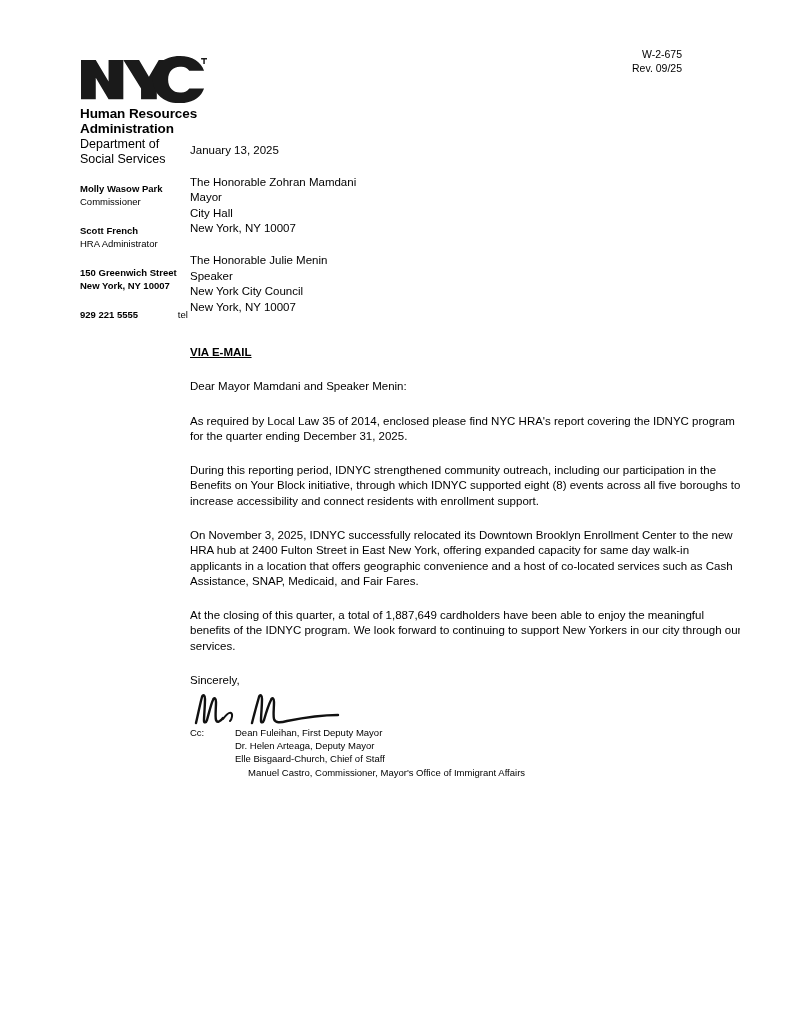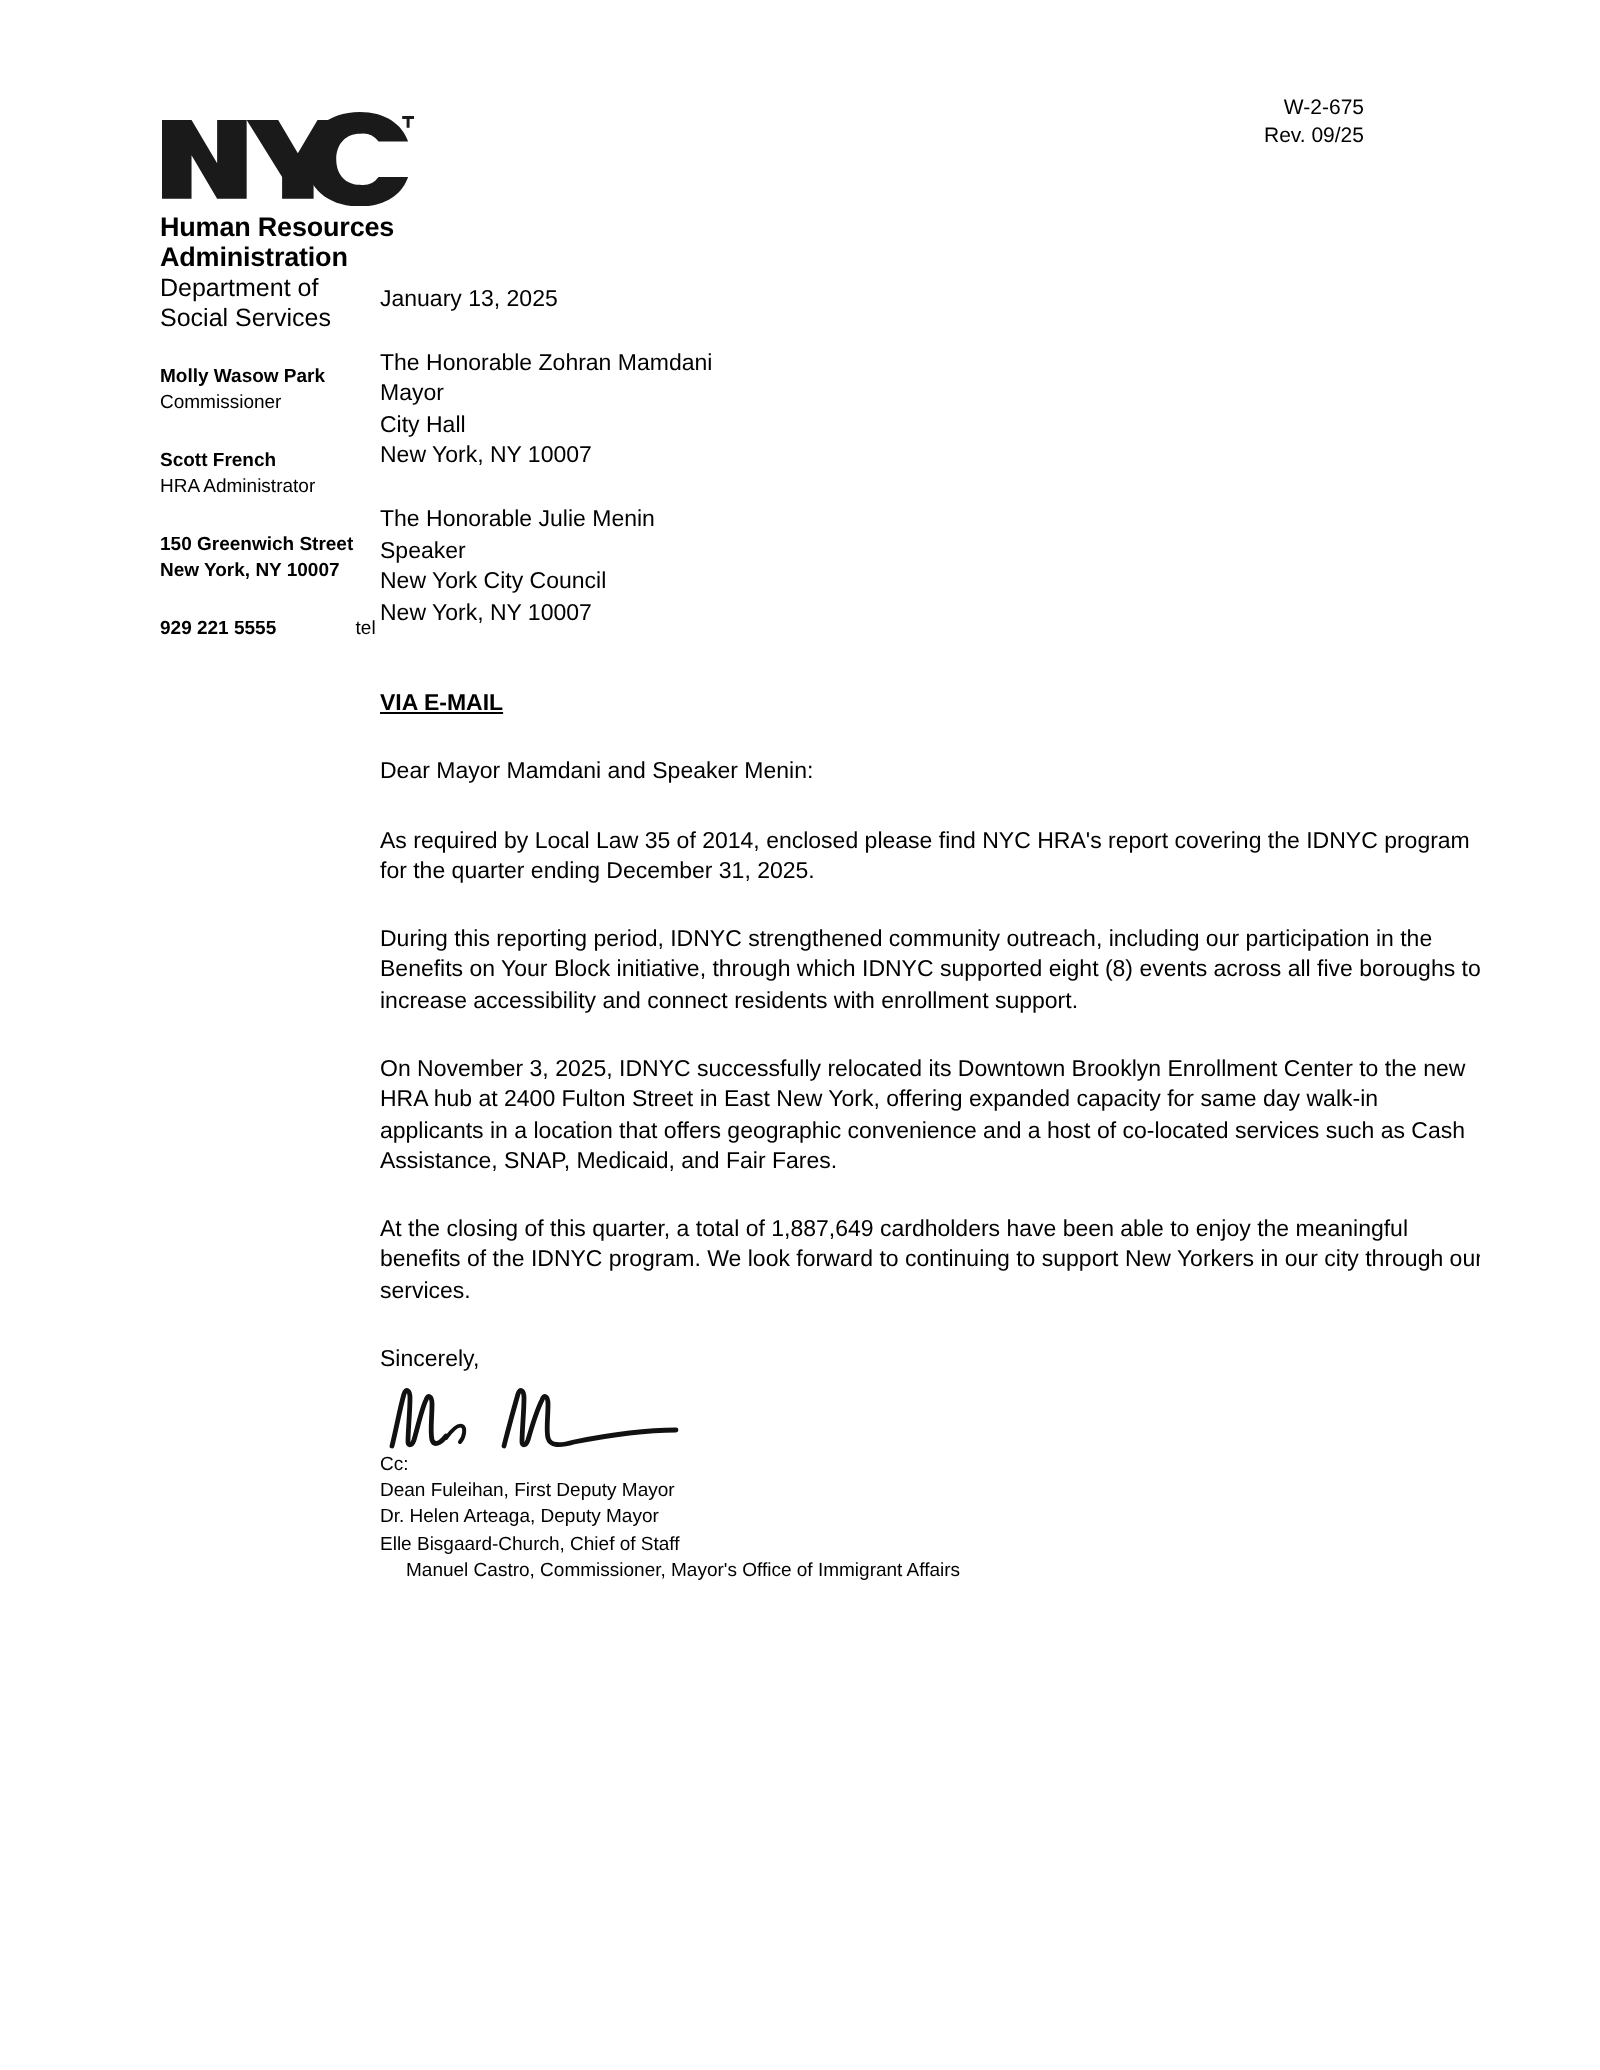--- a/index.html
+++ b/index.html
@@ -138,21 +138,20 @@
   
   .cc {
     position: absolute;
     left: 190px;
     top: 726px;
     font-size: 9.5px;
     line-height: 13.2px;
   }
   .cc-row {
     display: flex;
-    flex-direction: column;
   }
   .cc-label {
     width: 45px;
     flex: none;
   }
   .cc-names div {
     white-space: nowrap;
   }
   .cc-names .indented {
     padding-left: 13px;

